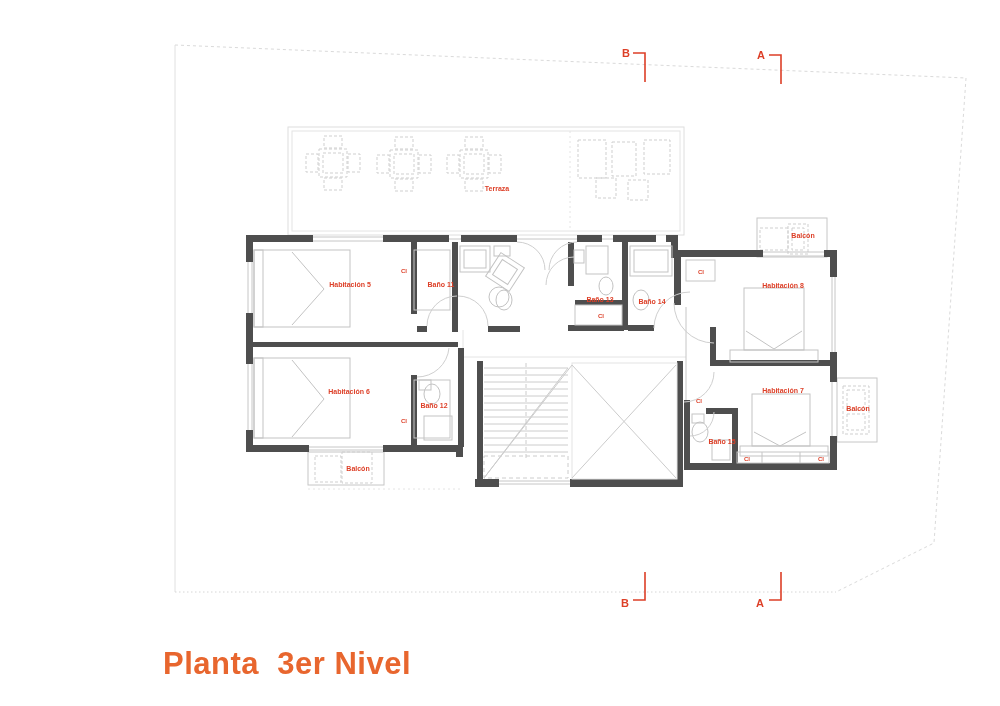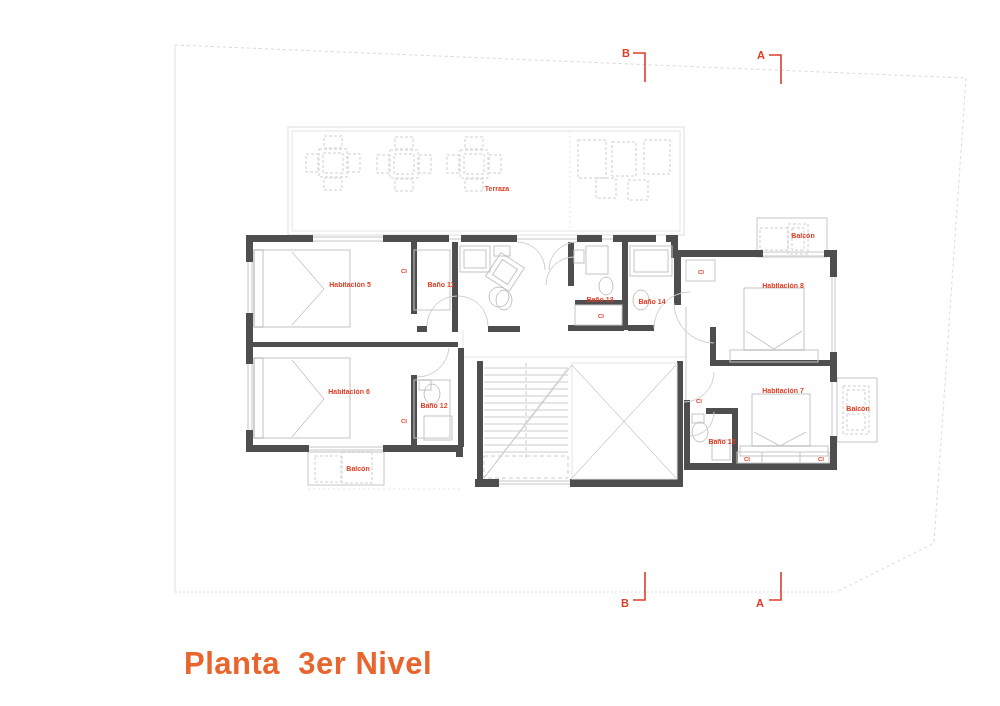--- a/index.html
+++ b/index.html
@@ -21,21 +21,21 @@
   .furn{stroke:#c3c3c3;stroke-width:1;fill:none;}
   .dashf{stroke:#cfcfcf;stroke-width:1;fill:none;stroke-dasharray:3 2;}
   .door{stroke:#cfcfcf;stroke-width:1;fill:none;}
   .stair{stroke:#cccccc;stroke-width:1;fill:none;}
   .stair.dash{stroke-dasharray:4 3;}
   .walls rect{fill:#4e4e4e;}
   
   .lbl text{fill:#dd3f27;font-size:7px;font-weight:bold;text-anchor:middle;
             font-family:"Liberation Sans",sans-serif;}
   .lbl text.small{font-size:6px;}
-  .title{position:absolute;left:184px;top:646px;color:#e8662e;font-size:31px;
+  .title{position:absolute;left:163px;top:646px;color:#e8662e;font-size:31px;
          font-weight:600;white-space:pre;letter-spacing:0.5px;
          font-family:"Liberation Sans",sans-serif;}
 </style>
 </head>
 <body>
 
 <div class="canvas">
 <svg width="1000" height="706" viewBox="0 0 1000 706">
 
   <defs>

